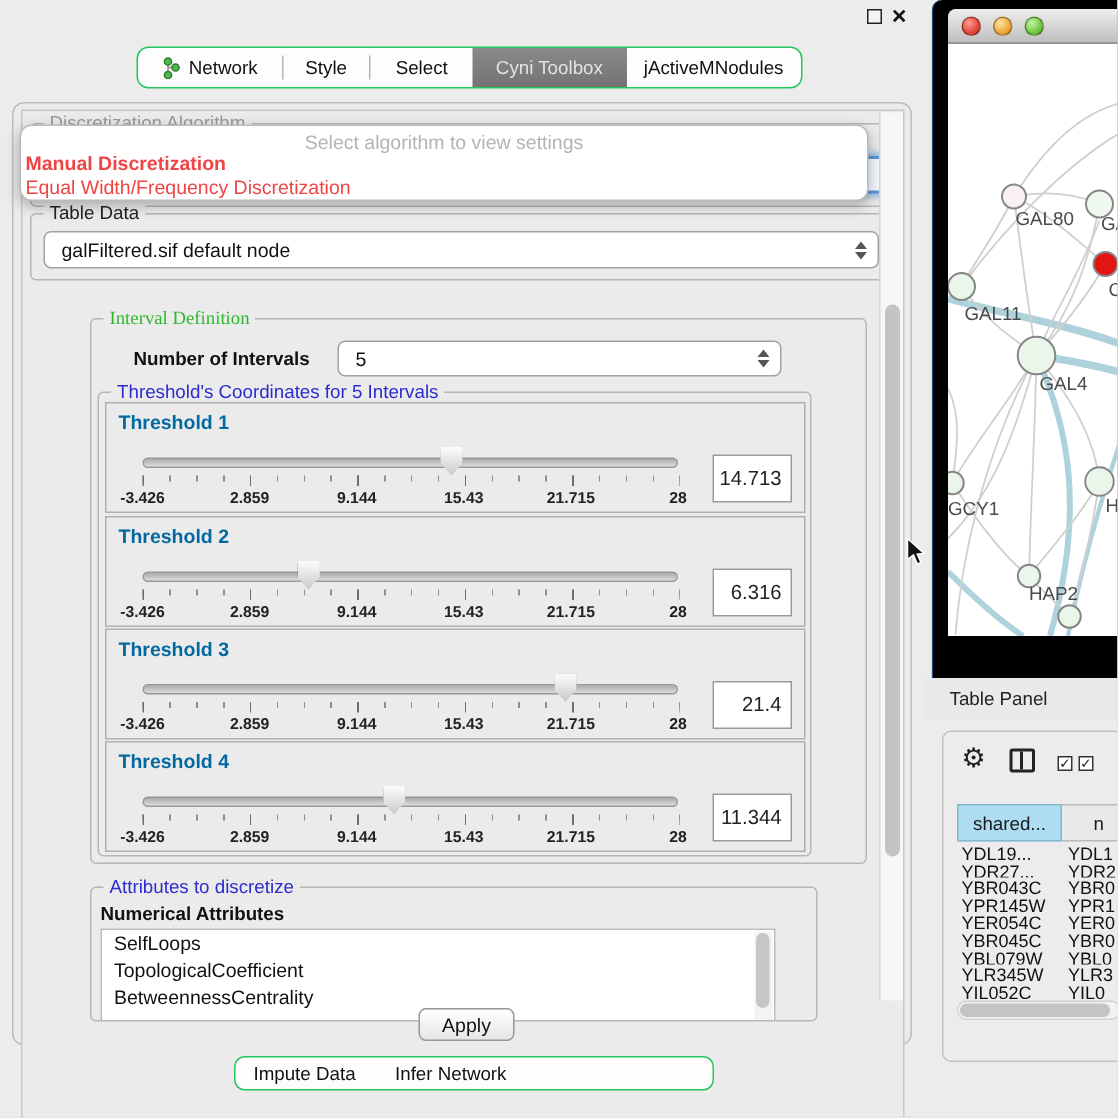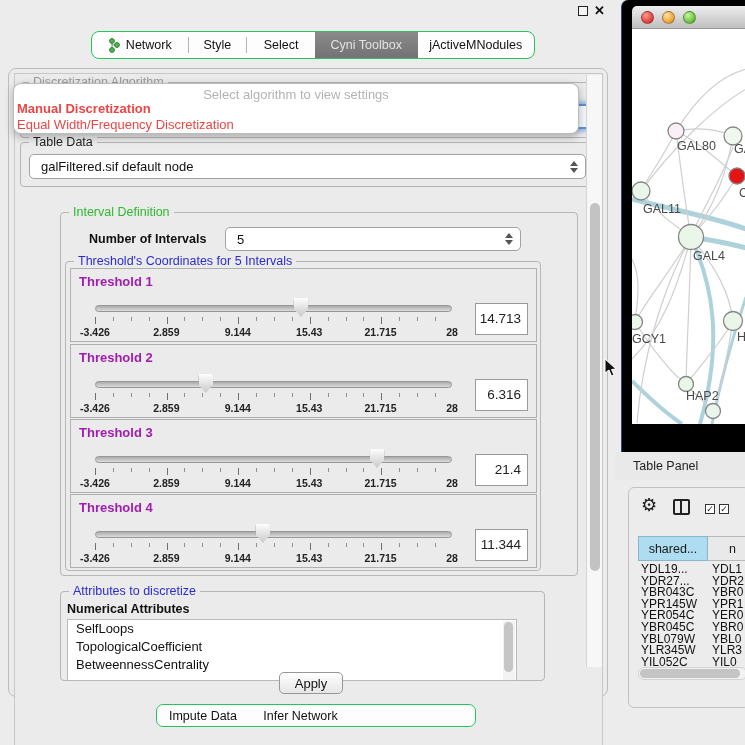--- a/index.html
+++ b/index.html
@@ -28,21 +28,21 @@
   .scroll-area { left:5px; top:4px; width:589px; height:721px; background:#ebebeb;
     border:1px solid #c8c8c8; overflow:hidden; }
   .vscroll { left:571px; top:1px; width:16px; height:592px; background:#f7f7f7; border-left:1px solid #d5d5d5; }
   .vthumb  { left:3px; top:128px; width:10px; height:368px; background:#c3c3c3; border-radius:5px; }
 
   
   .group { border:1px solid #b6b6b6; border-radius:4px; }
   .gtitle { position:absolute; top:-8px; left:8px; background:#ebebeb; padding:0 4px;
             font-size:12.5px; line-height:14px; }
   .t-dim   { color:#9a9a9a; }
-  .t-green { color:#2eb82e; }
+  .t-green { color:#2eb82e;font-family:Liberation Serif, serif; }
   .t-blue  { color:#2b2bd0; }
   .t-black { color:#222; }
 
   
   .combo { background:#fff; border:1px solid #a2a2a2; border-radius:5px; font-size:13px;
            display:flex; align-items:center; padding-left:11px; color:#111; position:absolute; }
   .combo .stepper { position:absolute; right:5px; top:0; height:100%; width:12px;
            display:flex; flex-direction:column; align-items:center; justify-content:center; gap:2px; }
   .arr-up   { width:0; height:0; border-left:4px solid transparent; border-right:4px solid transparent; border-bottom:5px solid #555; }
   .arr-down { width:0; height:0; border-left:4px solid transparent; border-right:4px solid transparent; border-top:5px solid #555; }
@@ -50,21 +50,21 @@
     border:2px solid #5b94d6; border-radius:5px; box-shadow:0 0 5px 2px rgba(90,150,220,.65); }
 
   
   .popup { left:13px; top:83px; width:566px; height:51px; background:#fff; border:1px solid #bcbcbc;
     border-radius:8px; box-shadow:0 3px 9px rgba(0,0,0,.28); z-index:50; overflow:hidden; }
   .pop-ph { position:absolute; top:3px; width:100%; text-align:center; font-size:13px; color:#b3b3b3; }
   .pop-item { position:absolute; left:3px; font-size:13px; color:#ef4444; }
 
   
   .tpanel { position:absolute; left:4px; width:467px; height:74px; border:1px solid #b0b0b0; }
-  .tlabel { position:absolute; left:8px; top:5px; font-size:13px; font-weight:bold; color:#a21caf; }
+  .tlabel { position:absolute; left:8px; top:5px; font-size:13px; font-weight:bold; color:#0369a1; }
   .slider { position:absolute; left:24px; top:26px; width:357px; height:46px; }
   .track  { position:absolute; left:0; top:10px; width:100%; height:7px; border-radius:4px;
             background:linear-gradient(#ababab,#dcdcdc); border:1px solid #979797; }
   .thumb  { position:absolute; top:3px; width:15px; height:19px; transform:translateX(-50%);
             background:linear-gradient(#fdfdfd,#c9c9c9);
             clip-path:polygon(8% 0,92% 0,100% 12%,100% 55%,50% 100%,0 55%,0 12%);
             filter:drop-shadow(0 0 1px rgba(0,0,0,.65)); }
   .ticks-minor { position:absolute; left:0; top:22px; width:100.4%; height:4px;
     background:repeating-linear-gradient(90deg,#8f8f8f 0,#8f8f8f 1px,transparent 1px,transparent 5%); }
   .ticks-major { position:absolute; left:0; top:22px; width:100.4%; height:7px;

